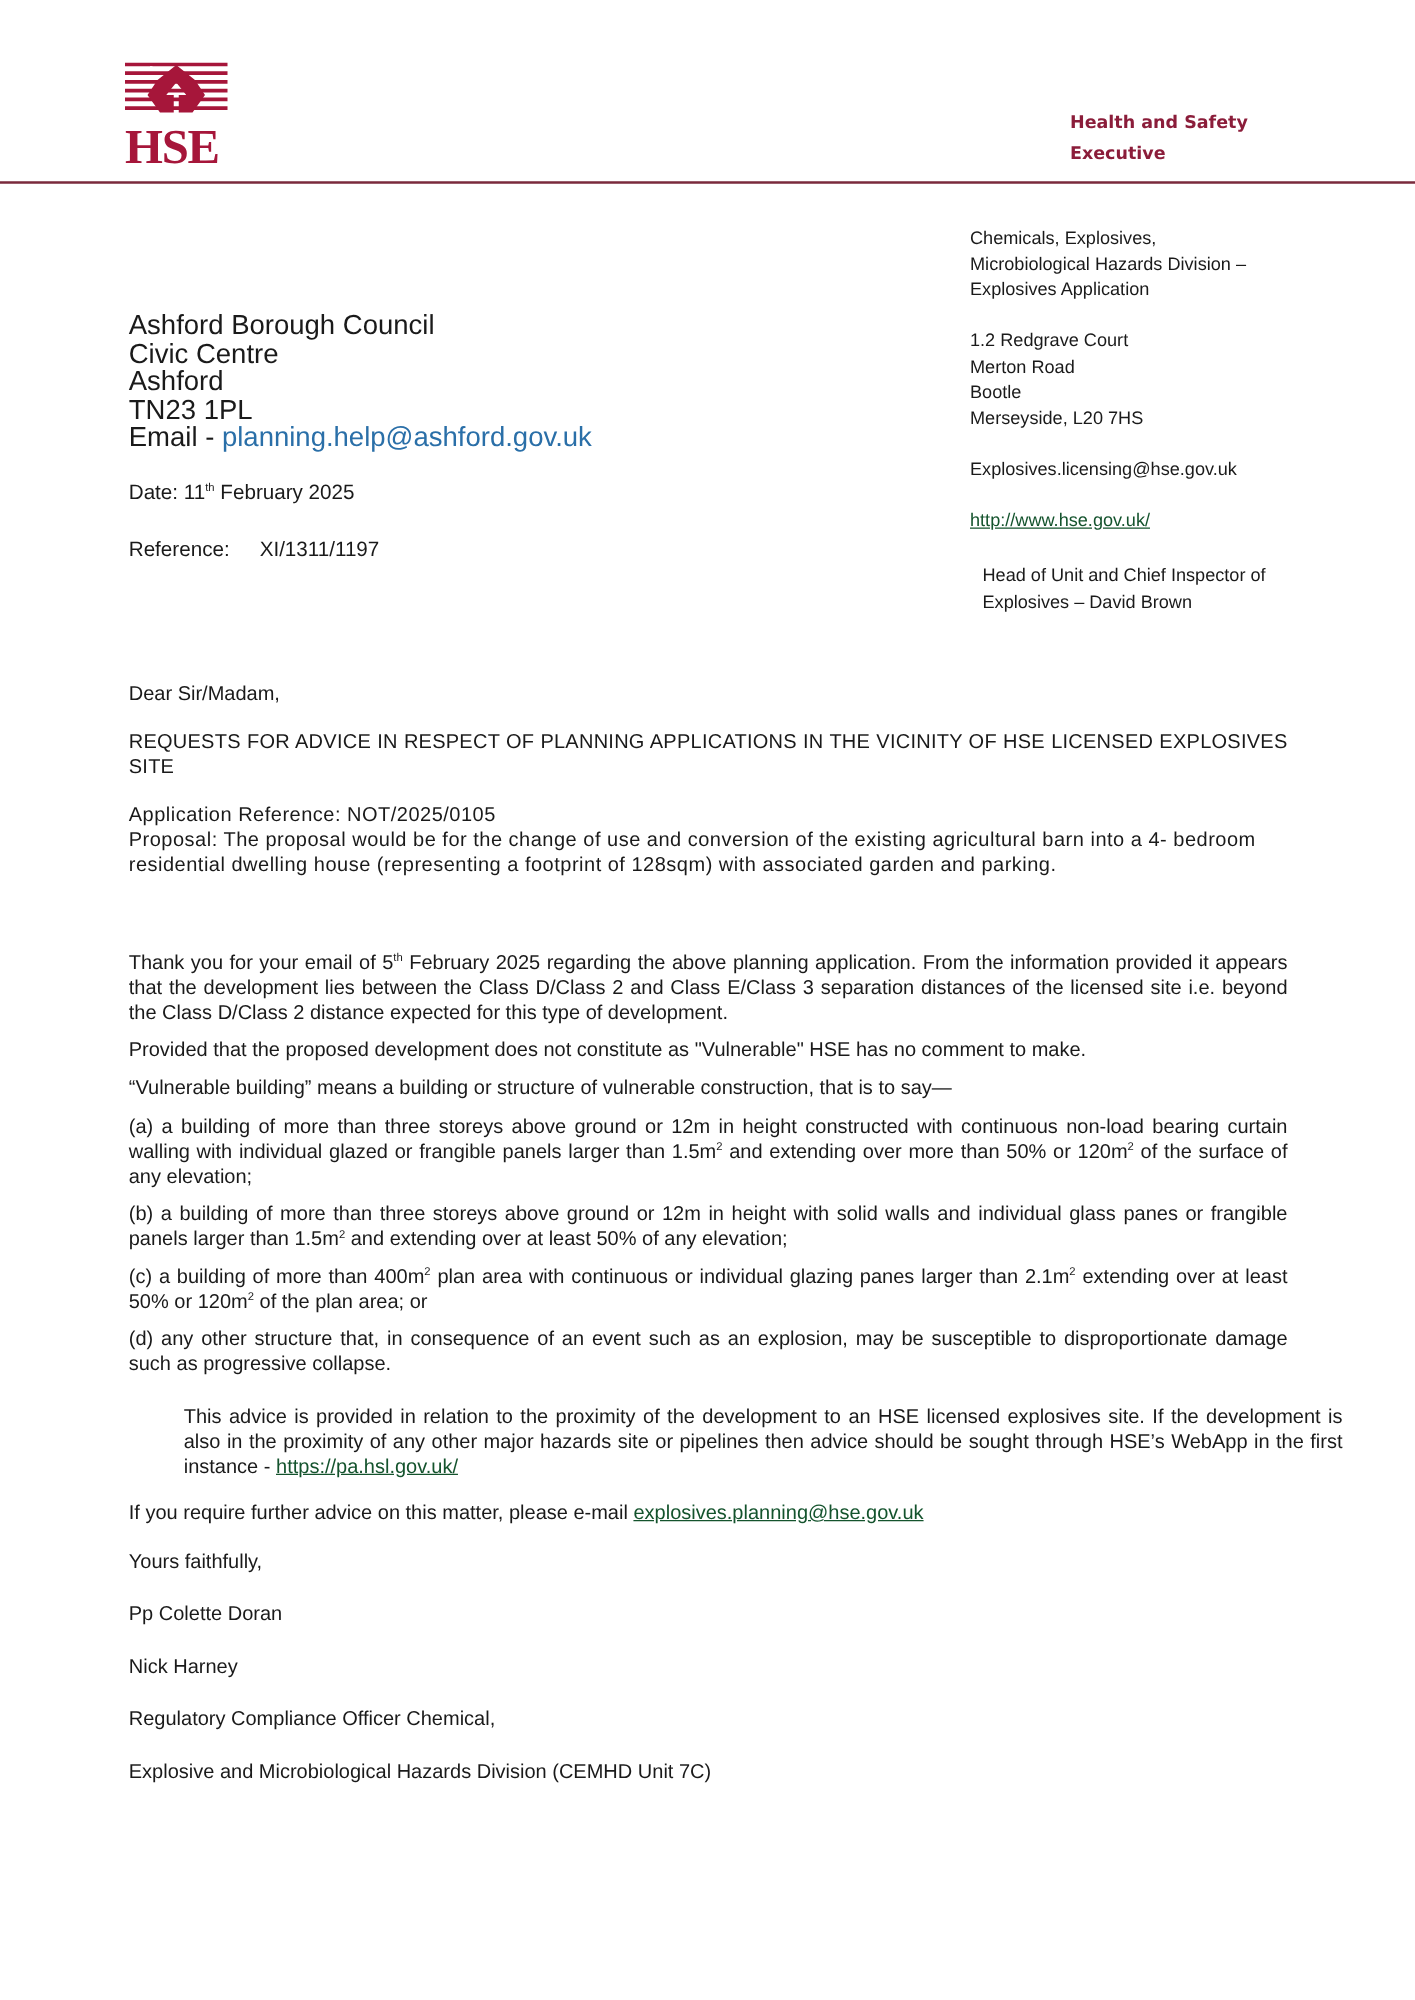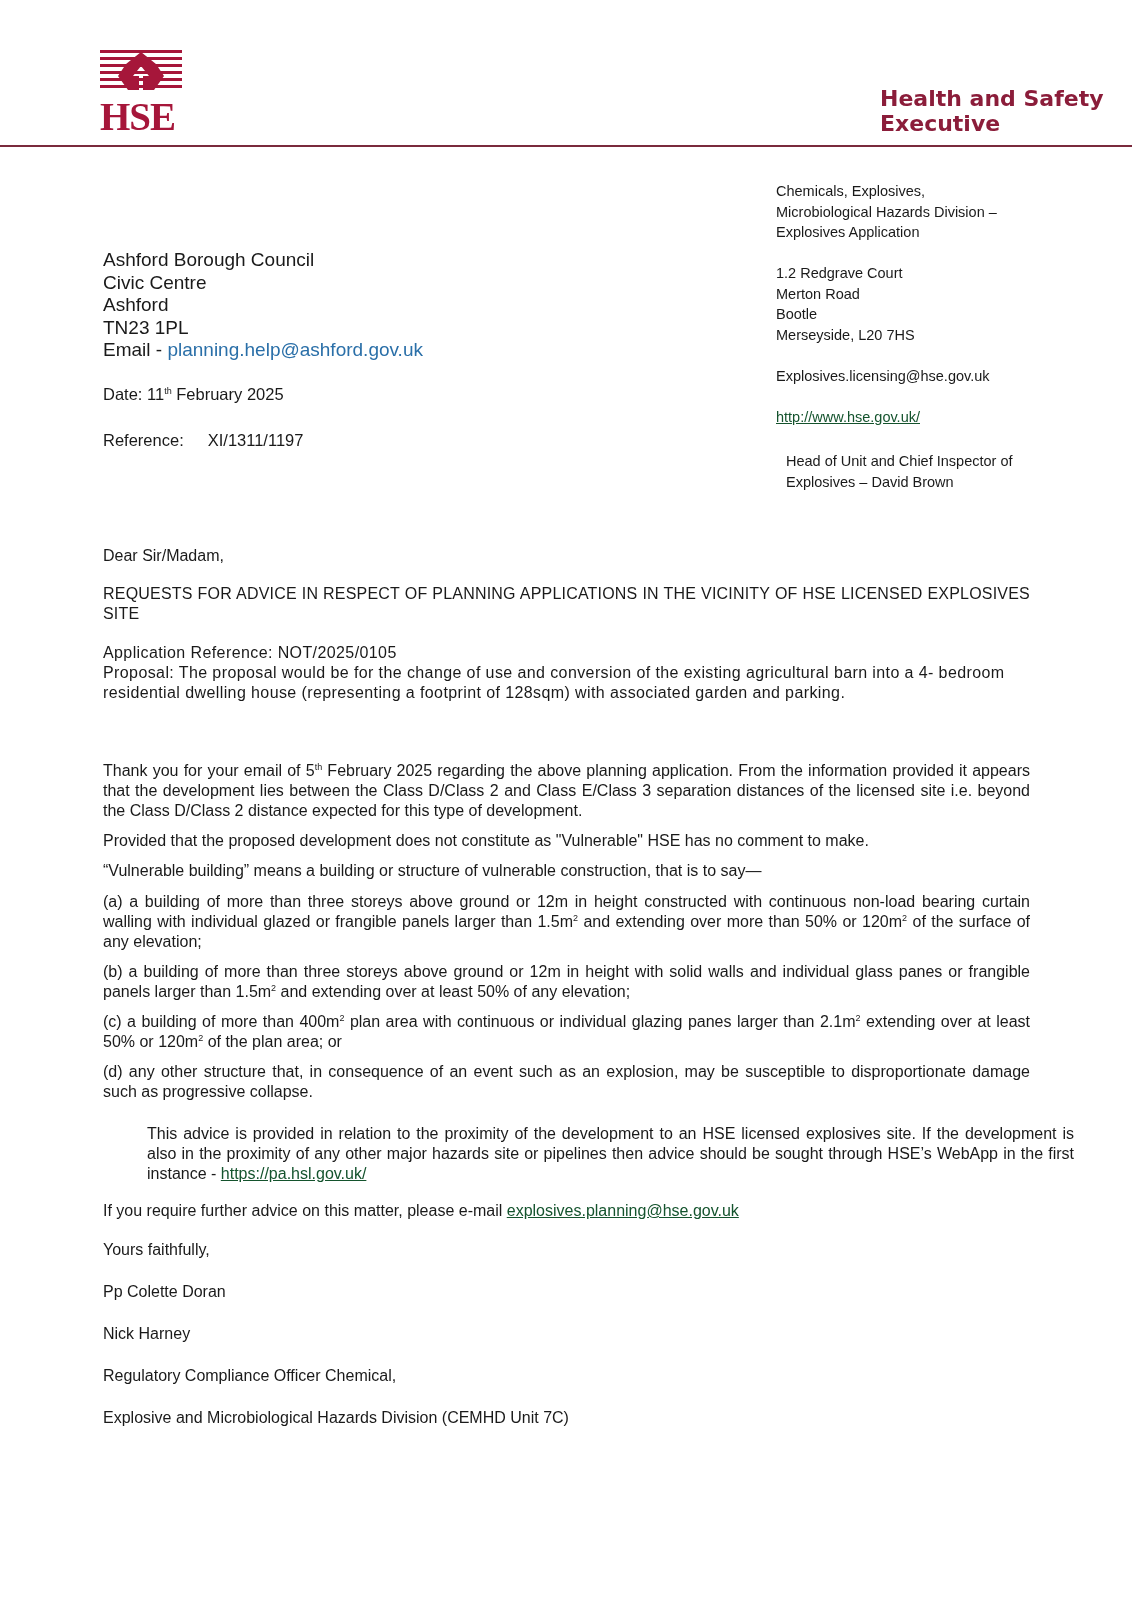--- a/index.html
+++ b/index.html
@@ -1,29 +1,29 @@
 <!DOCTYPE html>
 <html><head>
 <meta charset="utf-8">
 <style>
   html, body { margin: 0; padding: 0; background: #ffffff; }
   body { width: 1132px; height: 1600px; position: relative; overflow: hidden;
          font-family: "Liberation Sans", sans-serif; color: #1a1a1a; }
   .abs { position: absolute; }
   .logo { left: 100px; top: 50px; width: 86px; height: 86px; }
   .org-name { left: 856px; top: 86px; font-family: "DejaVu Sans", sans-serif; font-weight: bold;
-              color: #8b1d3a; font-size: 22px; line-height: 25px; margin-left: 24px; }
+              color: #8b1d3a; font-size: 14px; line-height: 25px; }
   .header-rule { left: 0; top: 145px; width: 1132px; height: 2px; background: #7a2a3c; }
   .sender { left: 776px; top: 181px; font-size: 14.5px; line-height: 20.5px; }
   .sender div { min-height: 20.5px; }
   .sender .gap { height: 20px; }
   .link { color: #14532d; text-decoration: underline; }
   .blue { color: #2a6fa8; }
   .head-unit { left: 786px; top: 451px; font-size: 14.5px; line-height: 20.5px; }
-  .recipient { left: 103px; top: 249px; font-size: 19px; line-height: 22.5px; }
+  .recipient { left: 103px; top: 249px; font-size: 22px; line-height: 22.5px; }
   .date { left: 103px; top: 385px; font-size: 16.5px; }
   .reference { left: 103px; top: 431px; font-size: 16.5px; }
   .reference .ref-val { margin-left: 24px; }
   sup { font-size: 9px; vertical-align: 6px; line-height: 0; }
   .body-text { left: 103px; width: 927px; font-size: 16px; line-height: 19.8px; text-align: justify; }
   .salutation { top: 546px; }
   .subject { top: 584px; text-transform: uppercase; letter-spacing: 0.2px; }
   .app { top: 643px; letter-spacing: 0.4px; text-align: left; }
   .p1 { top: 761px; }
   .p2 { top: 831px; }

